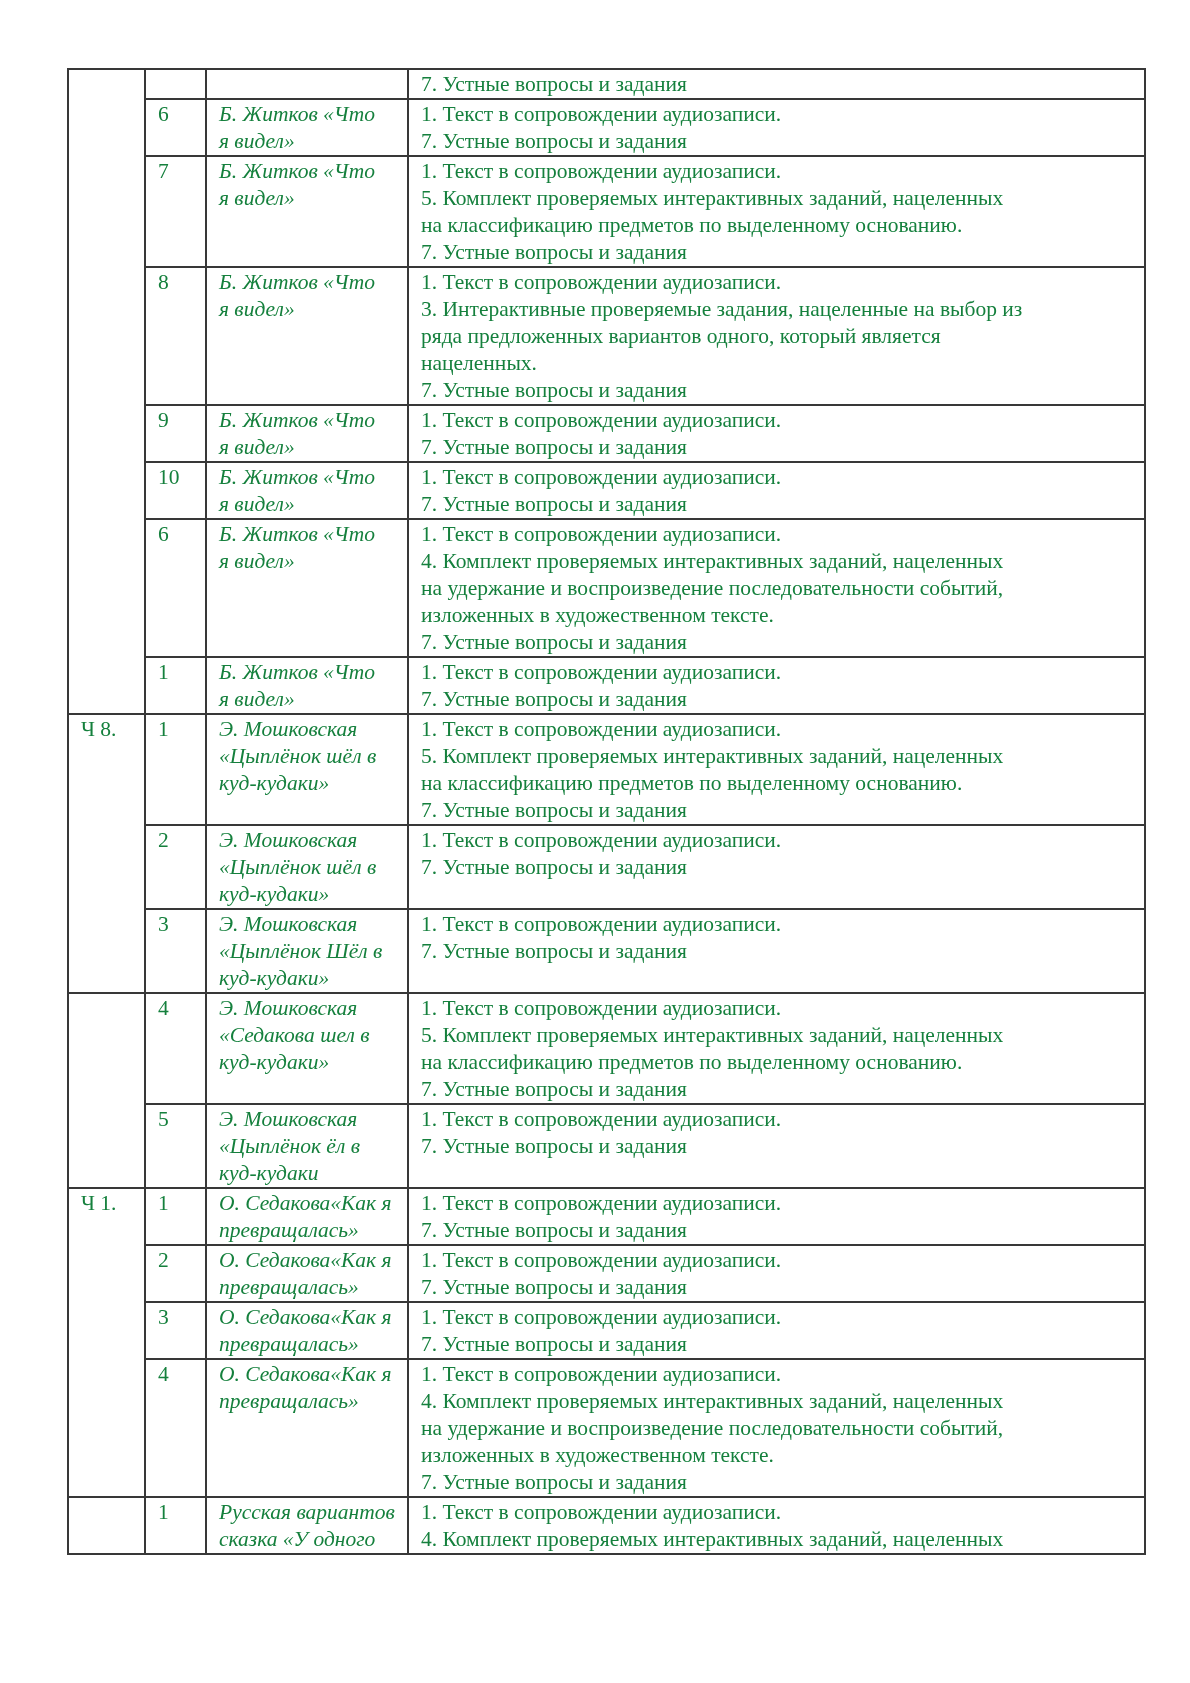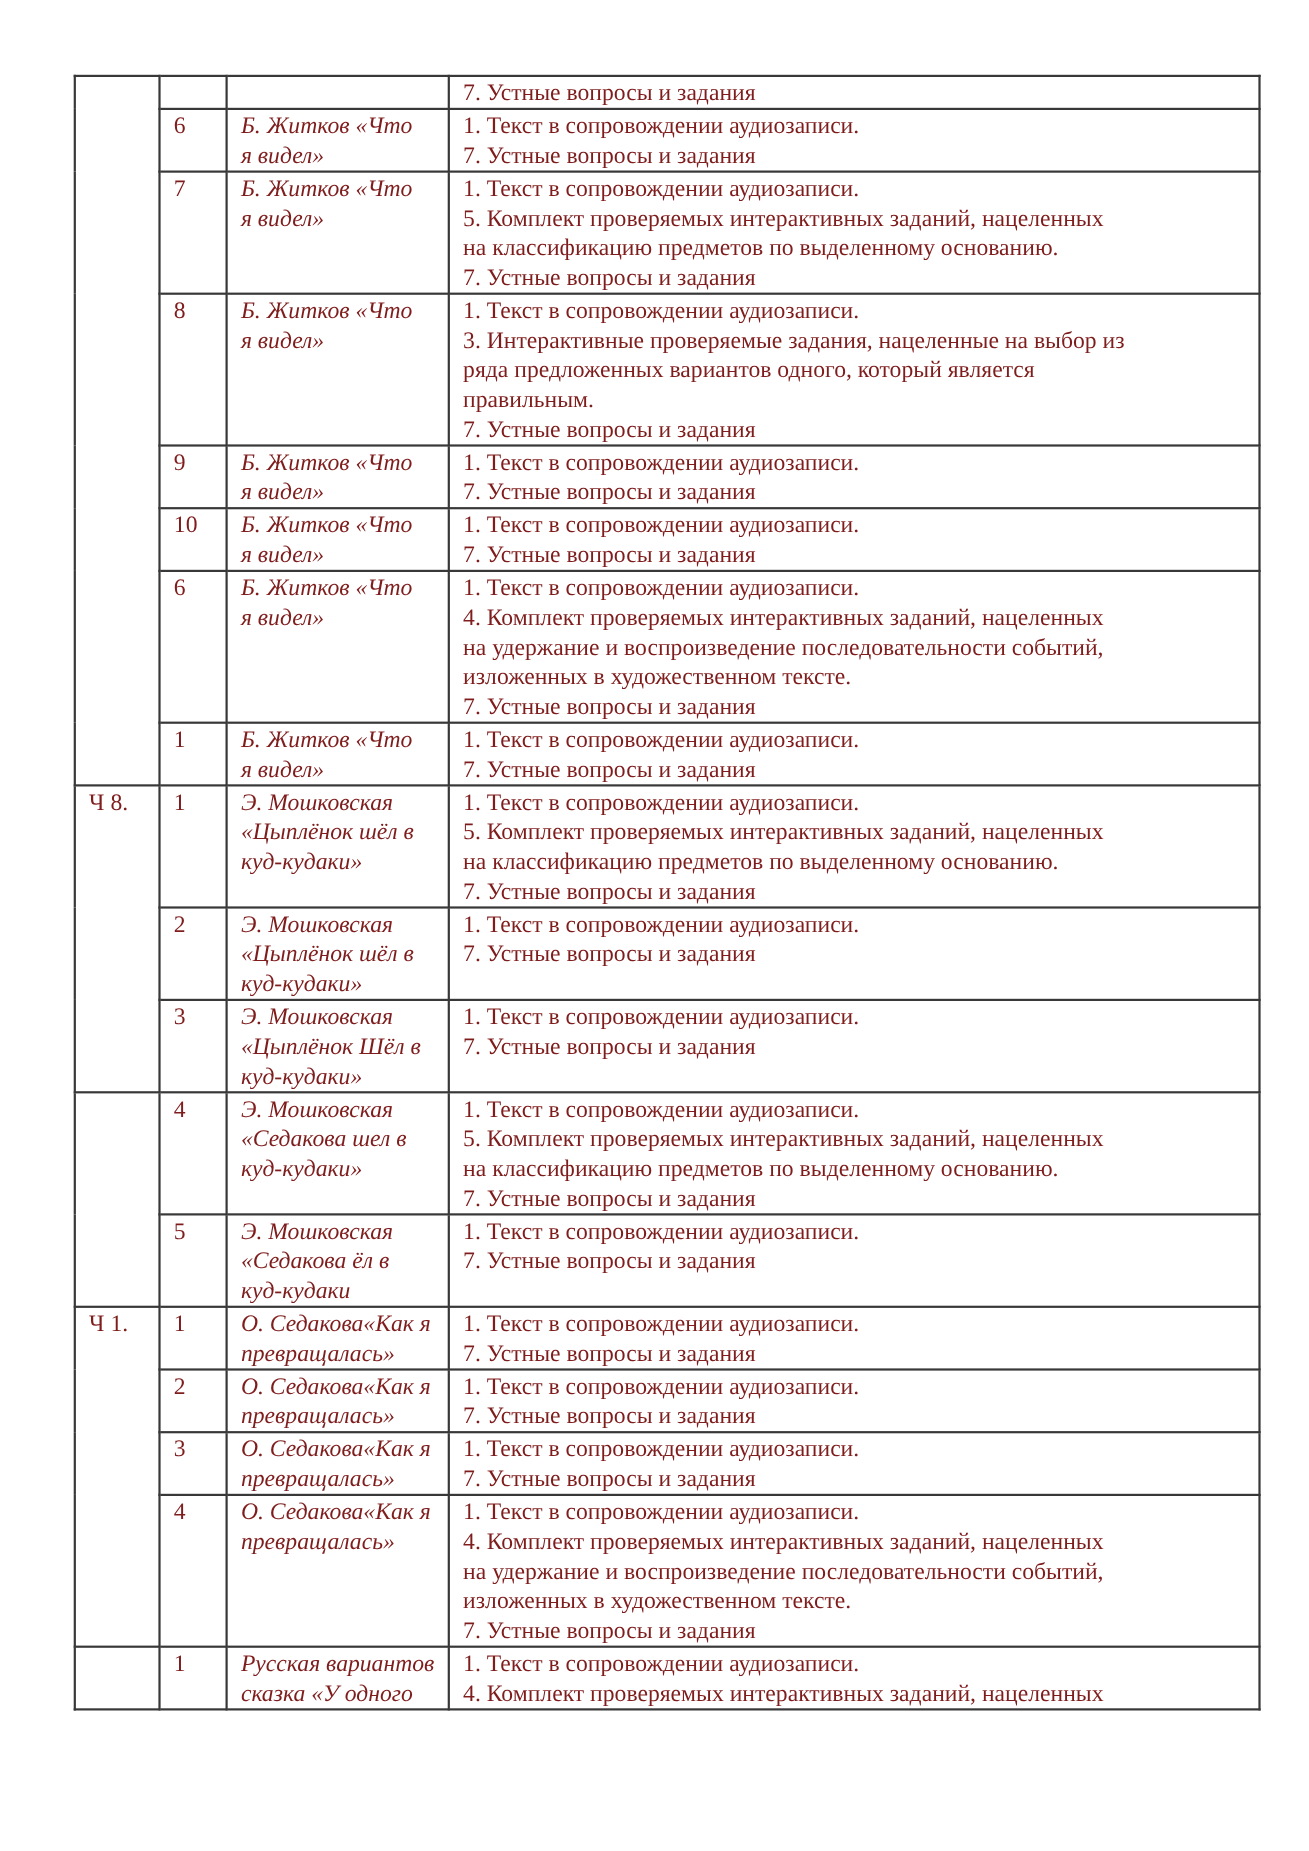--- a/index.html
+++ b/index.html
@@ -22,21 +22,21 @@
     border-collapse: collapse;
     table-layout: fixed;
     width: 1077px;
   }
   table.doc-table td {
     border: 2px solid #383838;
     vertical-align: top;
     padding: 1px 4px 0 12px;
     font-size: 21.5px;
     line-height: 27px;
-    color: #7f1d1d;
+    color: #15803d;
   }
   td.c-chapter { padding-left: 10px; margin-left: 11px; }
   td.c-num     { padding-left: 12px; }
   td.c-title   { padding-left: 13px; font-style: italic; }
   td.c-tasks   { padding-left: 13px; }
   .ln {
     white-space: nowrap;
     overflow: visible;
   }
 </style>
@@ -93,21 +93,21 @@
             <div class="ln">8</div>
           </td>
           <td class="c-title">
             <div class="ln">Б. Житков «Что</div>
             <div class="ln">я видел»</div>
           </td>
           <td class="c-tasks">
             <div class="ln">1. Текст в сопровождении аудиозаписи.</div>
             <div class="ln">3. Интерактивные проверяемые задания, нацеленные на выбор из</div>
             <div class="ln">ряда предложенных вариантов одного, который является</div>
-            <div class="ln">правильным.</div>
+            <div class="ln">нацеленных.</div>
             <div class="ln">7. Устные вопросы и задания</div>
           </td>
         </tr>
         <tr>
           <td class="c-num">
             <div class="ln">9</div>
           </td>
           <td class="c-title">
             <div class="ln">Б. Житков «Что</div>
             <div class="ln">я видел»</div>
@@ -222,21 +222,21 @@
             <div class="ln">на классификацию предметов по выделенному основанию.</div>
             <div class="ln">7. Устные вопросы и задания</div>
           </td>
         </tr>
         <tr>
           <td class="c-num">
             <div class="ln">5</div>
           </td>
           <td class="c-title">
             <div class="ln">Э. Мошковская</div>
-            <div class="ln">«Седакова ёл в</div>
+            <div class="ln">«Цыплёнок ёл в</div>
             <div class="ln">куд-кудаки</div>
           </td>
           <td class="c-tasks">
             <div class="ln">1. Текст в сопровождении аудиозаписи.</div>
             <div class="ln">7. Устные вопросы и задания</div>
           </td>
         </tr>
         <tr>
           <td class="c-chapter" rowspan="4">
             <div class="ln">Ч 1.</div>

